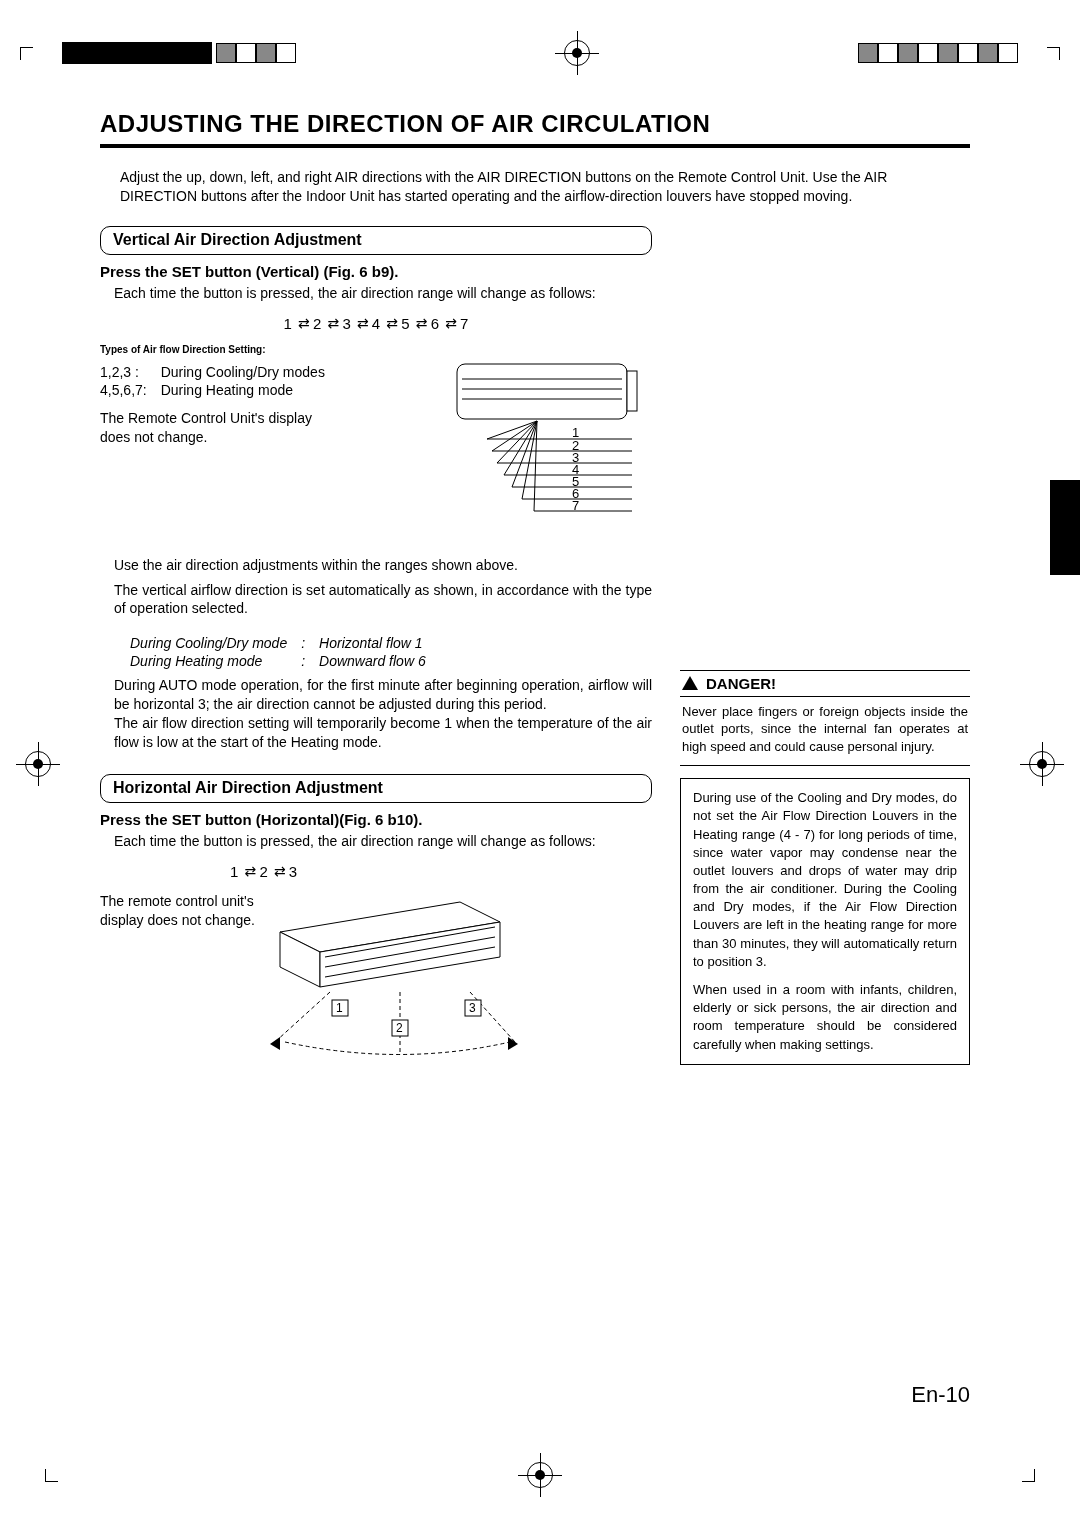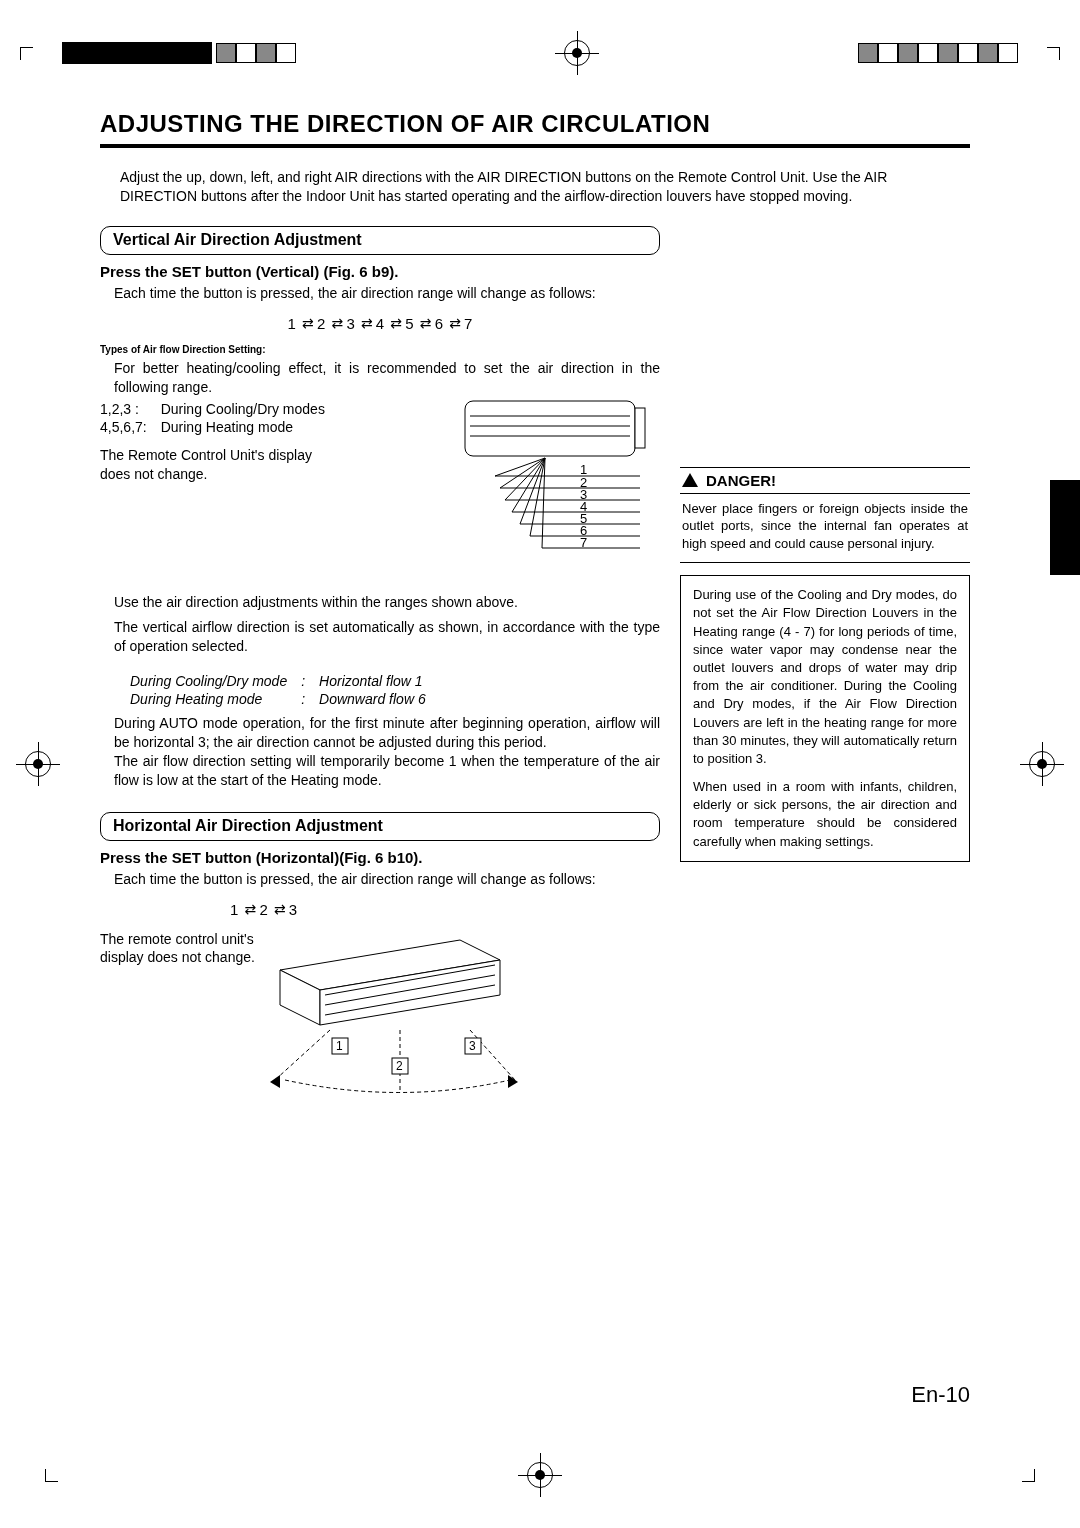--- a/index.html
+++ b/index.html
@@ -131,24 +131,24 @@
     margin-bottom: 20px;
   }
   .intro {
     font-size: 14px;
     line-height: 1.35;
     margin: 0 20px 20px 20px;
   }
   .columns {
     display: flex;
     gap: 20px;
-    align-items: center;
+    align-items: flex-end;
   }
   .col-left { flex: 1 1 500px; }
-  .col-right { flex: 0 0 290px; }
+  .col-right { flex: 0 0 290px; margin-left: 8px; }
 
   .pill-head {
     border: 1px solid #000;
     border-radius: 10px;
     padding: 4px 12px 5px 12px;
     margin-bottom: 8px;
   }
   .pill-head .t {
     font-weight: bold;
     font-size: 16px;
@@ -309,21 +309,20 @@
         <span>1</span> <span class="arrow">⇄</span>
         <span>2</span> <span class="arrow">⇄</span>
         <span>3</span> <span class="arrow">⇄</span>
         <span>4</span> <span class="arrow">⇄</span>
         <span>5</span> <span class="arrow">⇄</span>
         <span>6</span> <span class="arrow">⇄</span>
         <span>7</span>
       </div>
 
       <div class="typesh">Types of Air flow Direction Setting:</div>
-      <div class="body justify">For better heating/cooling effect, it is recommended to set the air direction in the following range.</div>
 
       <div style="overflow:auto;">
         <div class="fig-vert">
           <svg viewBox="0 0 200 180">
 
             <rect x="5" y="5" width="170" height="55" rx="8" fill="#fff" stroke="#000"></rect>
             <rect x="175" y="12" width="10" height="40" fill="#fff" stroke="#000"></rect>
             <line x1="10" y1="20" x2="170" y2="20" stroke="#000"></line>
             <line x1="10" y1="30" x2="170" y2="30" stroke="#000"></line>
             <line x1="10" y1="40" x2="170" y2="40" stroke="#000"></line>

